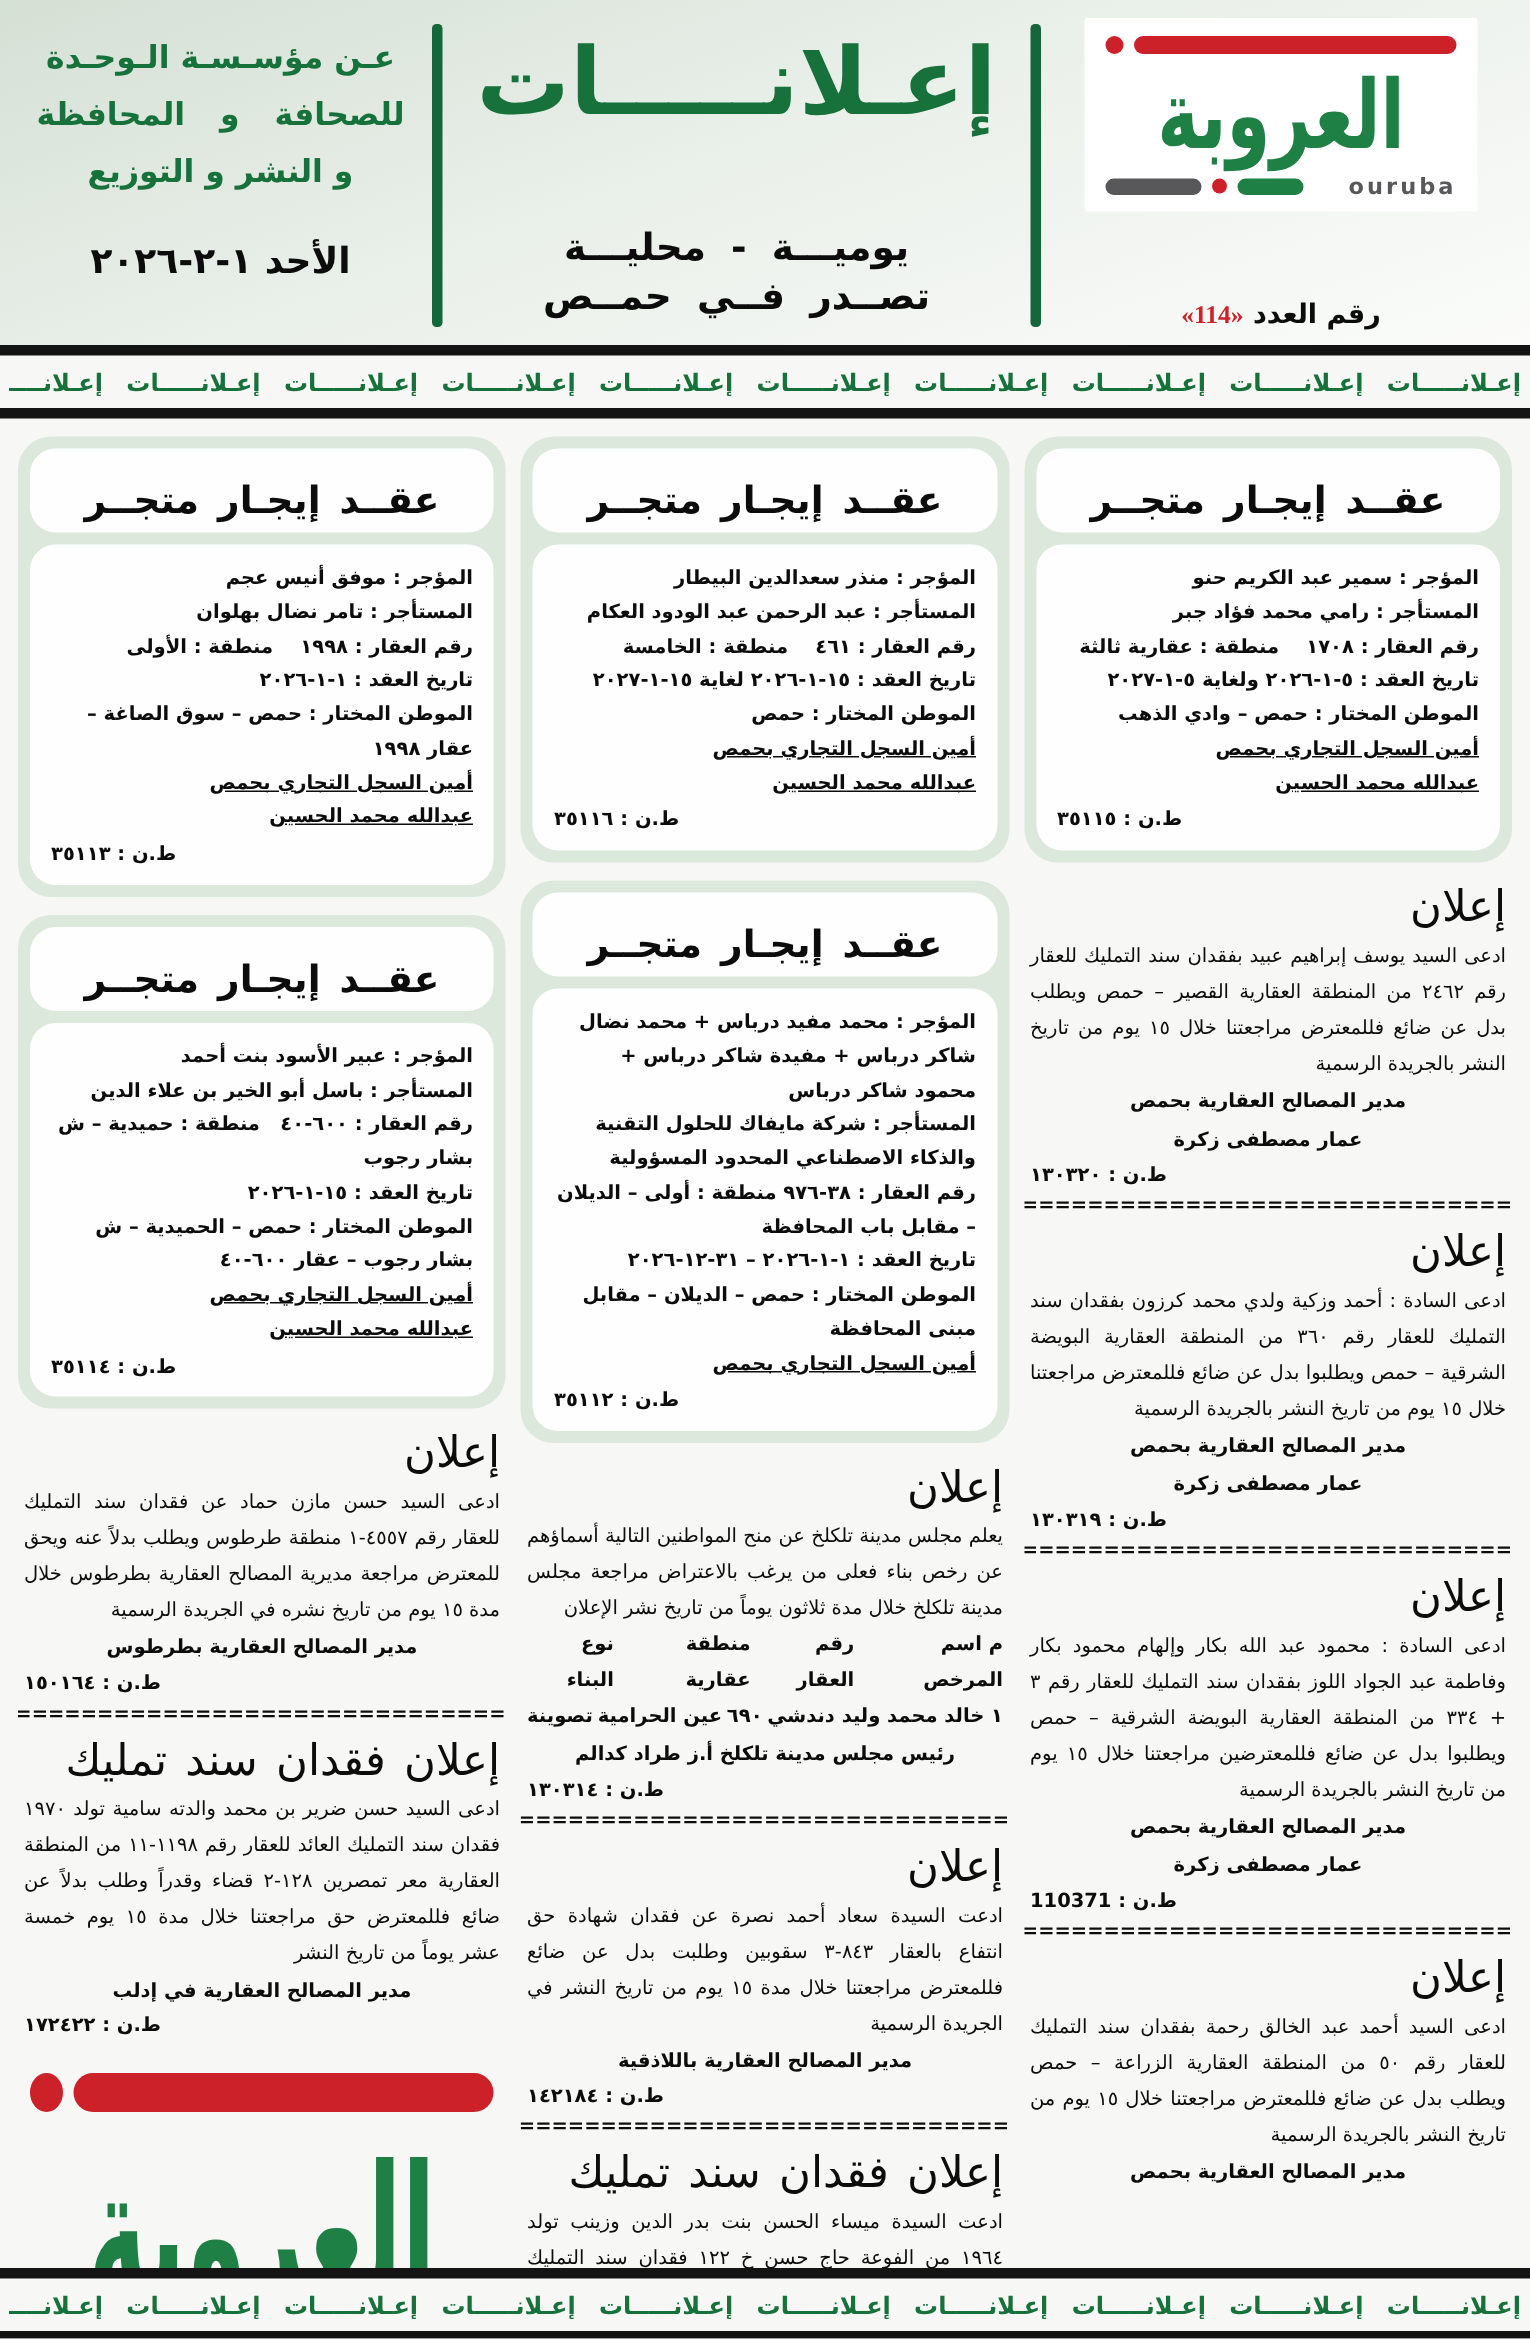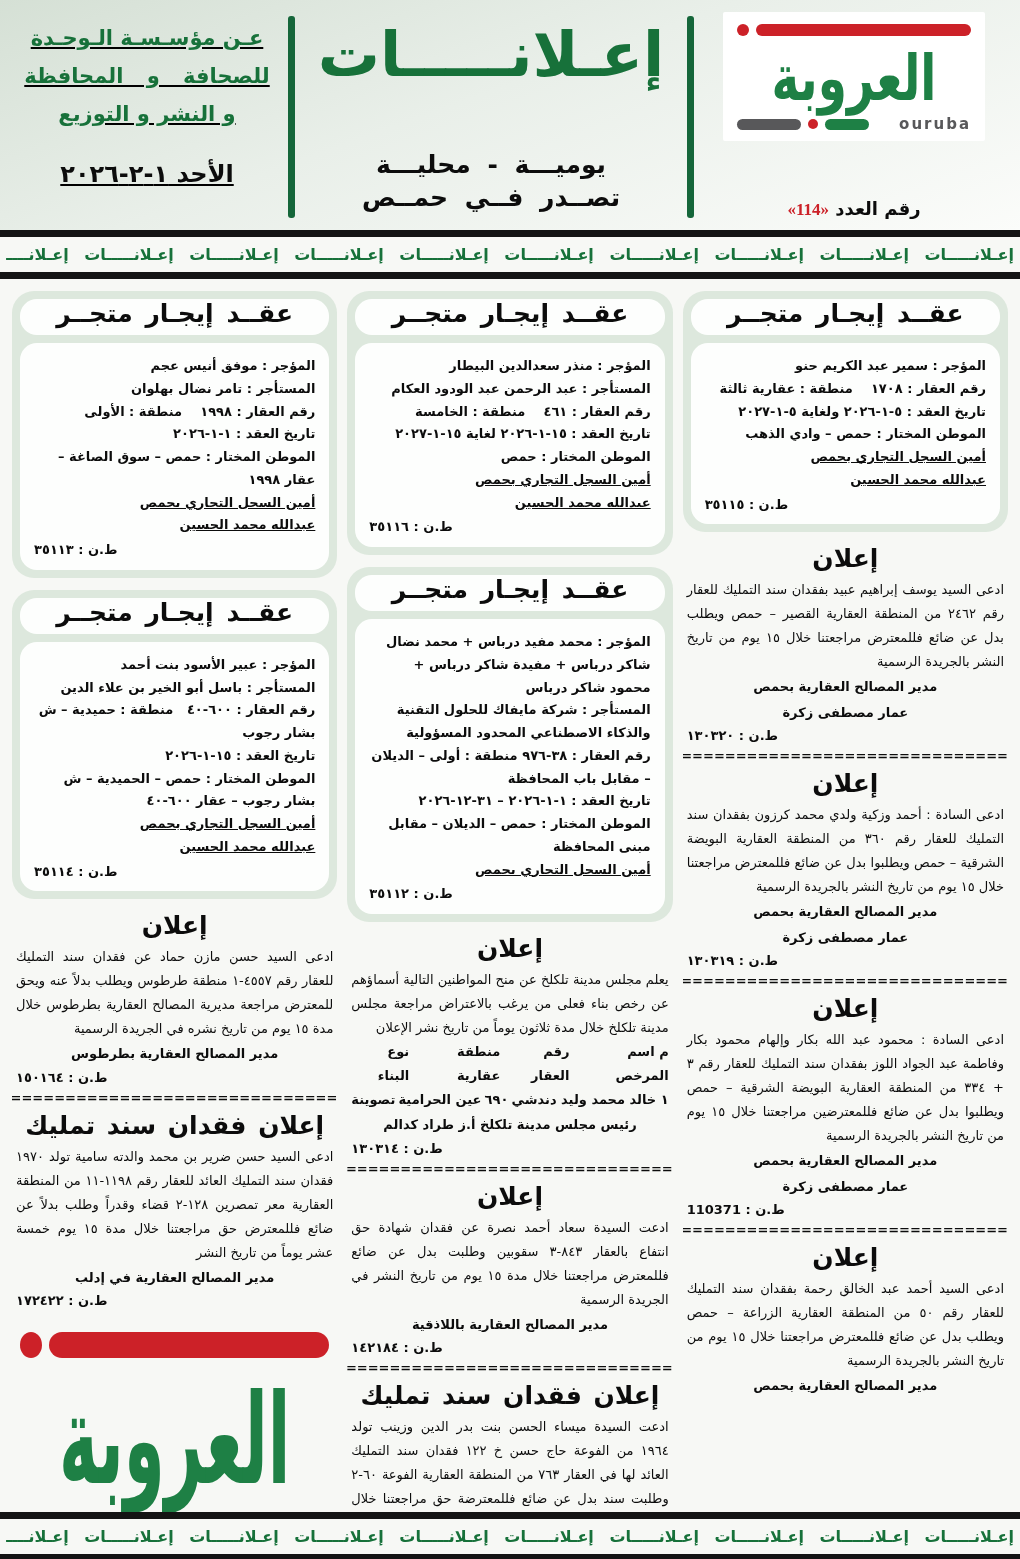--- a/index.html
+++ b/index.html
@@ -34,43 +34,43 @@
   .logo-small .logo-bottom .bar-green{width:44px;height:11px;border-radius:6px;}
   .logo-small .logo-latin{font-size:15px;}
   .issue{font-size:18px;font-weight:bold;color:var(--ink);margin-top:6px;}
   .issue-num{color:var(--red);font-size:17px;font-family:Liberation Serif, serif;}
   .header-center{flex:1;text-align:center;padding-top:14px;}
   .main-title{color:var(--green);font-size:62px;font-weight:bold;line-height:1;}
   .subtitle{font-size:25px;font-weight:bold;color:var(--ink);word-spacing:8px;}
   .subtitle-1{margin-top:64px;}
   .subtitle-2{margin-top:4px;}
   .header-org{width:262px;display:flex;flex-direction:column;justify-content:space-between;
-              text-align:center;padding:10px 8px 6px;text-decoration:underline;}
+              text-align:center;padding:10px 8px 6px;}
   .org-text{color:var(--green);font-size:21px;font-weight:bold;line-height:1.8;}
   .org-text div:nth-child(2){word-spacing:16px;}
   .org-date{font-size:24px;font-weight:bold;color:var(--ink);margin-bottom:30px;}
   
   .band{border-top:7px solid #141414;border-bottom:7px solid #141414;padding:8px 6px;}
   .band-text{color:var(--green);font-weight:bold;font-size:16px;white-space:nowrap;
              overflow:hidden;text-align:center;word-spacing:10px;}
   
   .columns{display:flex;gap:10px;padding:12px 12px 0;height:1233px;overflow:hidden;}
   .col{flex:1;min-width:0;}
   
   .contract{background:var(--card);border-radius:22px;padding:8px;margin-bottom:12px;}
   .contract-title{background:var(--paper);border-radius:17px;text-align:center;font-weight:bold;
-                  font-size:25px;color:var(--ink);padding:0 4px 7px;word-spacing:4px;}
+                  font-size:25px;color:var(--ink);padding:20px 4px 7px;word-spacing:4px;}
   .contract-body{background:var(--paper);border-radius:17px;margin-top:8px;
                  padding:12px 14px 8px;font-size:13px;font-weight:bold;color:var(--ink);line-height:1.75;}
   .body-line{text-align:right;}
   .center-line{text-decoration:underline;}
   .phone-line{text-align:left;padding-top:2px;}
   
   .notice{padding:0 4px;margin-bottom:4px;color:var(--ink);}
-  .notice-title{text-align:center;font-size:25px;font-weight:bold;margin:6px 0 5px;word-spacing:3px;}
+  .notice-title{text-align:right;font-size:29px;font-weight:normal;margin:6px 0 5px;word-spacing:3px;}
   .notice-body{font-size:13px;font-weight:normal;line-height:1.85;text-align:justify;}
   .spread-row{display:flex;justify-content:space-between;font-size:13px;font-weight:bold;line-height:1.85;}
   .notice-center{text-align:center;font-size:13px;font-weight:bold;line-height:1.95;}
   .notice-phone{text-align:left;font-size:13px;font-weight:bold;margin:3px 0 2px;}
   .sep{white-space:nowrap;overflow:hidden;font-weight:bold;font-size:13px;text-align:center;
        margin:5px 0 2px;color:var(--ink);}
   
   .logo-big{margin:20px 4px 0;padding:4px;}
   .logo-big .logo-top .dot{width:22px;height:26px;border-radius:50%;}
   .logo-big .logo-top .bar{height:26px;border-radius:13px;}
@@ -125,20 +125,21 @@
   <div class="band">
     <div class="band-text">إعـلانـــــات إعـلانـــــات إعـلانـــــات إعـلانـــــات إعـلانـــــات إعـلانـــــات إعـلانـــــات إعـلانـــــات إعـلانـــــات إعـلانـــــات</div>
   </div>
 
   <div class="columns">
     <div class="col">
         <div class="contract">
           <div class="contract-title">عقــد إيجـار متجــر</div>
           <div class="contract-body">
             <div class="body-line">المؤجر : سمير عبد الكريم حنو</div>
+            <div class="body-line">المستأجر : رامي محمد فؤاد جبر</div>
             <div class="body-line">رقم العقار : ١٧٠٨&nbsp;&nbsp;&nbsp;&nbsp;منطقة : عقارية ثالثة</div>
             <div class="body-line">تاريخ العقد : ٥-١-٢٠٢٦ ولغاية ٥-١-٢٠٢٧</div>
             <div class="body-line">الموطن المختار : حمص – وادي الذهب</div>
             <div class="center-line">أمين السجل التجاري بحمص</div>
             <div class="center-line">عبدالله محمد الحسين</div>
             <div class="phone-line">ط.ن : ٣٥١١٥</div>
           </div>
         </div>
         <div class="notice">
           <div class="notice-title">إعلان</div>

